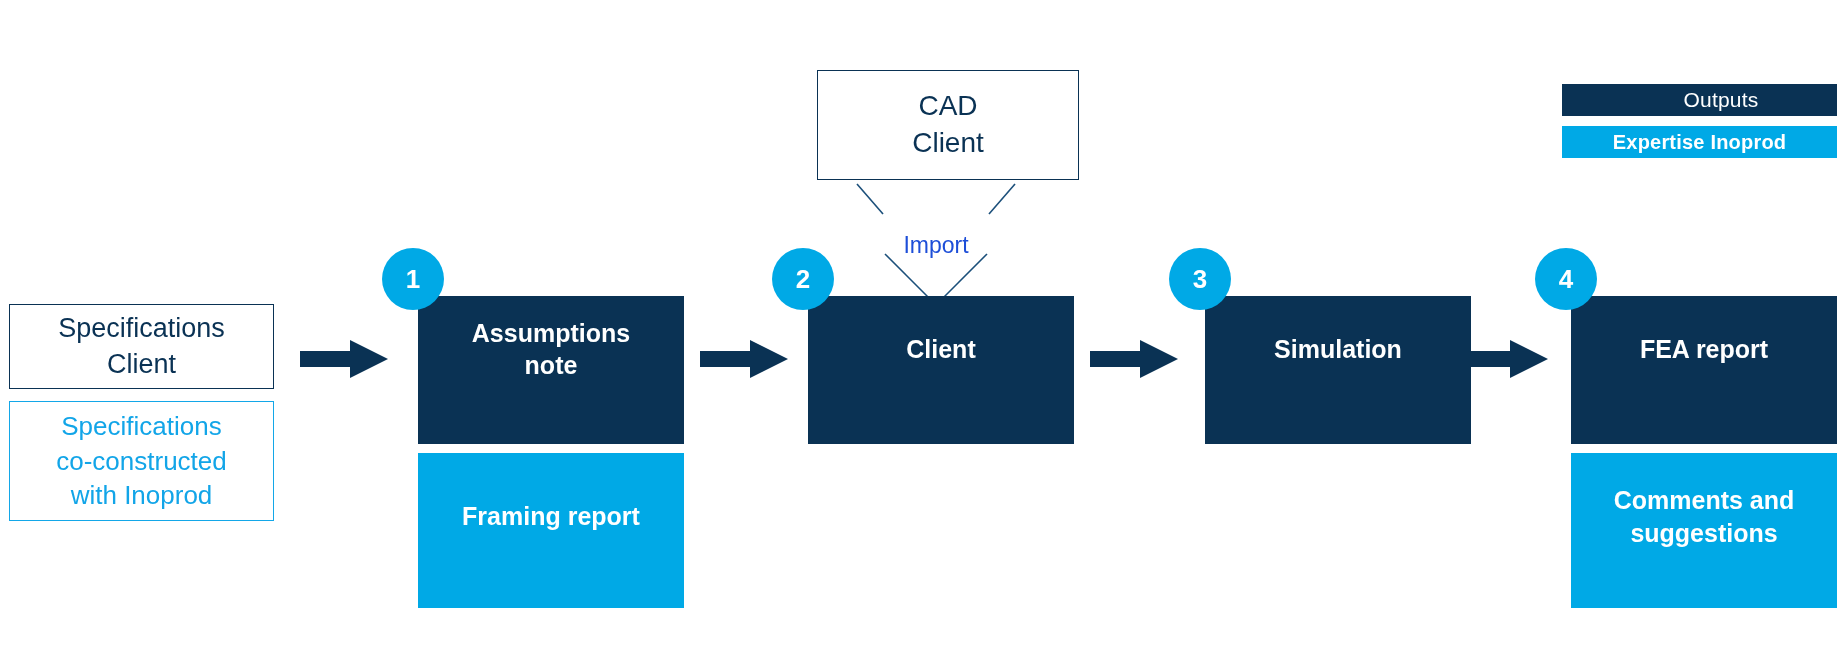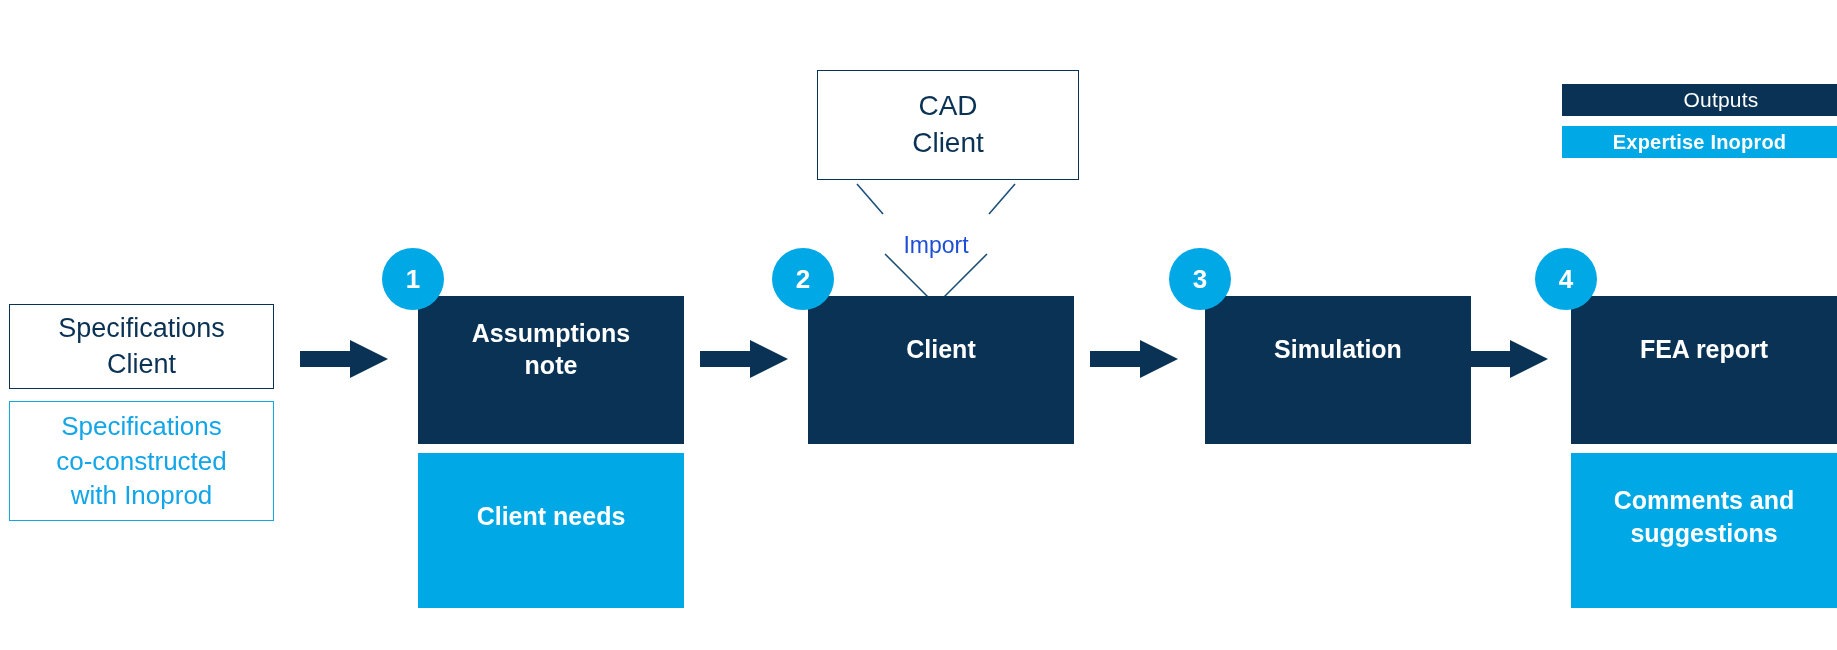--- a/index.html
+++ b/index.html
@@ -215,21 +215,21 @@
   </div>
 
   <div class="stage" style="left:418px;">
     <div class="stage-badge">
       <span>1</span>
     </div>
     <div class="stage-top">
       <span>Assumptions<br>note</span>
     </div>
     <div class="stage-bottom">
-      <span>Client needs</span>
+      <span>Framing report</span>
     </div>
   </div>
 
   <div class="stage" style="left:808px;">
     <div class="stage-badge">
       <span>2</span>
     </div>
     <div class="stage-top">
       <span>Client</span>
     </div>

